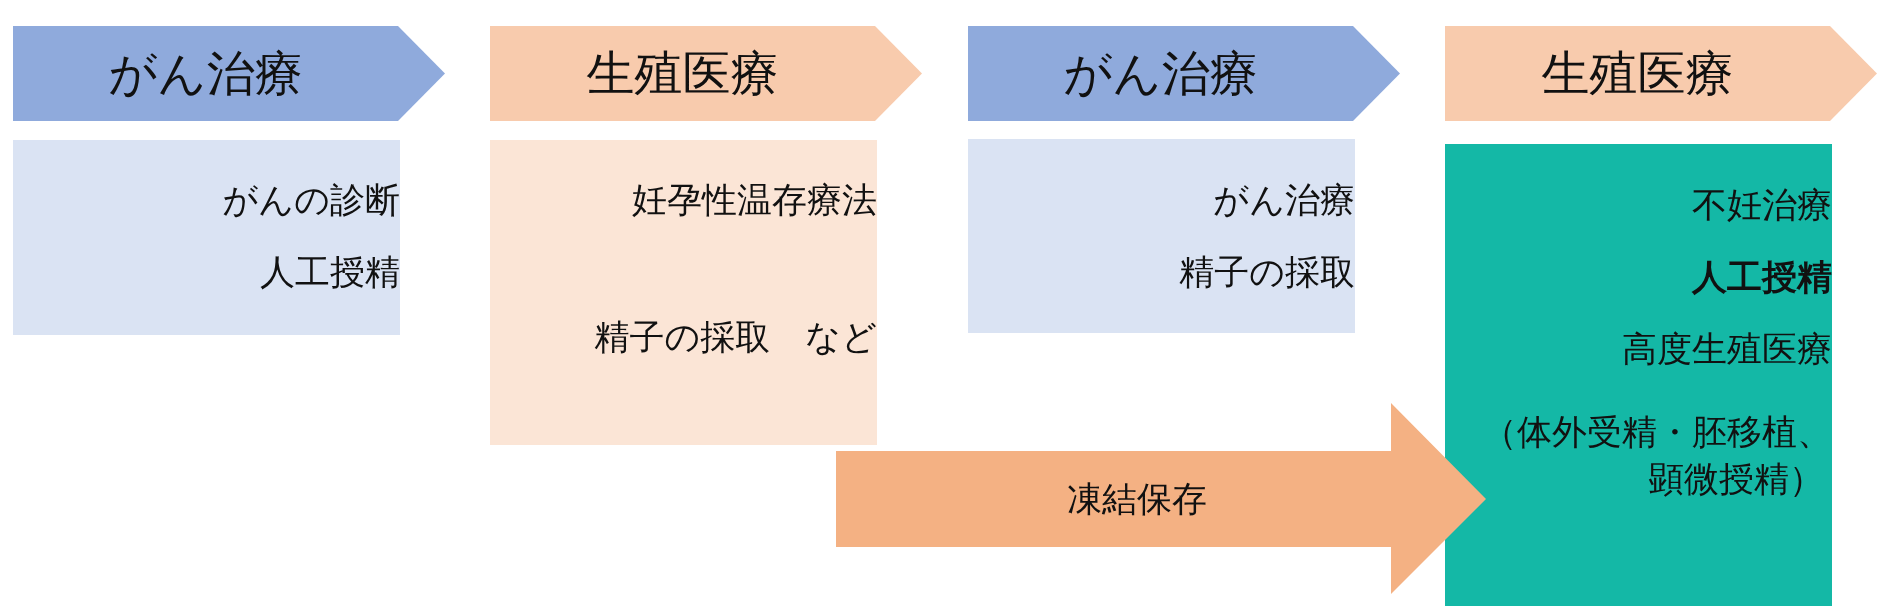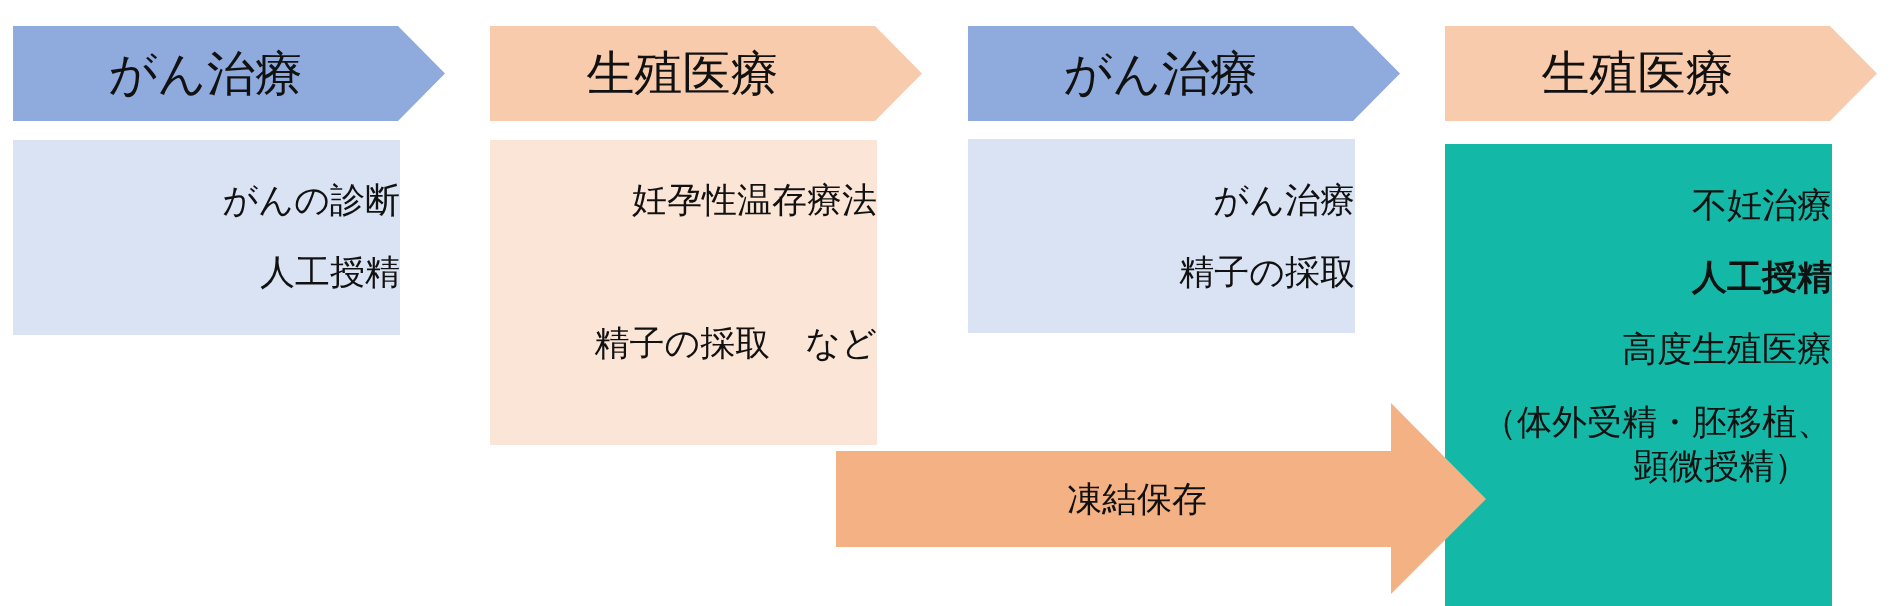--- a/index.html
+++ b/index.html
@@ -31,21 +31,21 @@
 </div>
 
 <div class="chev" style="left:490px;width:432px;">
   <svg width="432" height="95">
     <polygon points="0,0 385,0 432,47.5 385,95 0,95" fill="#F8CBAD"></polygon>
   </svg>
   <div class="label" style="width:385px;">生殖医療</div>
 </div>
 <div class="box" style="left:490px;top:140px;width:387px;height:305px;background:#FBE5D6;">
   <div class="line" style="top:40px;">妊孕性温存療法</div>
-  <div class="line" style="top:183px;padding-left:36px;">精子の採取　など</div>
+  <div class="line" style="top:177px;padding-left:36px;">精子の採取　など</div>
 </div>
 
 <div class="chev" style="left:968px;width:432px;">
   <svg width="432" height="95">
     <polygon points="0,0 385,0 432,47.5 385,95 0,95" fill="#8FAADC"></polygon>
   </svg>
   <div class="label" style="width:385px;">がん治療</div>
 </div>
 <div class="box" style="left:968px;top:139px;width:387px;height:194px;background:#DAE3F3;">
   <div class="line" style="top:41px;">がん治療</div>
@@ -55,22 +55,22 @@
 <div class="chev" style="left:1445px;width:432px;">
   <svg width="432" height="95">
     <polygon points="0,0 385,0 432,47.5 385,95 0,95" fill="#F8CBAD"></polygon>
   </svg>
   <div class="label" style="width:385px;">生殖医療</div>
 </div>
 <div class="box" style="left:1445px;top:144px;width:387px;height:542px;background:#14b8a6;">
   <div class="line" style="top:41px;">不妊治療</div>
   <div class="line" style="top:113px;font-weight:bold;">人工授精</div>
   <div class="line" style="top:186px;font-family:Liberation Serif, serif;">高度生殖医療</div>
-  <div class="line" style="top:258px;padding-left:6px;">（体外受精・胚移植、</div>
-  <div class="line" style="top:302px;padding-right:23px;">顕微授精）</div>
+  <div class="line" style="top:268px;padding-left:6px;">（体外受精・胚移植、</div>
+  <div class="line" style="top:315px;padding-right:8px;">顕微授精）</div>
 </div>
 
 <div class="arrow">
   <svg width="650" height="191">
     <polygon points="0,48 555,48 555,0 650,96 555,191 555,144 0,144" fill="#F4B183"></polygon>
   </svg>
   <div class="label">凍結保存</div>
 </div>
 
 </body></html>

